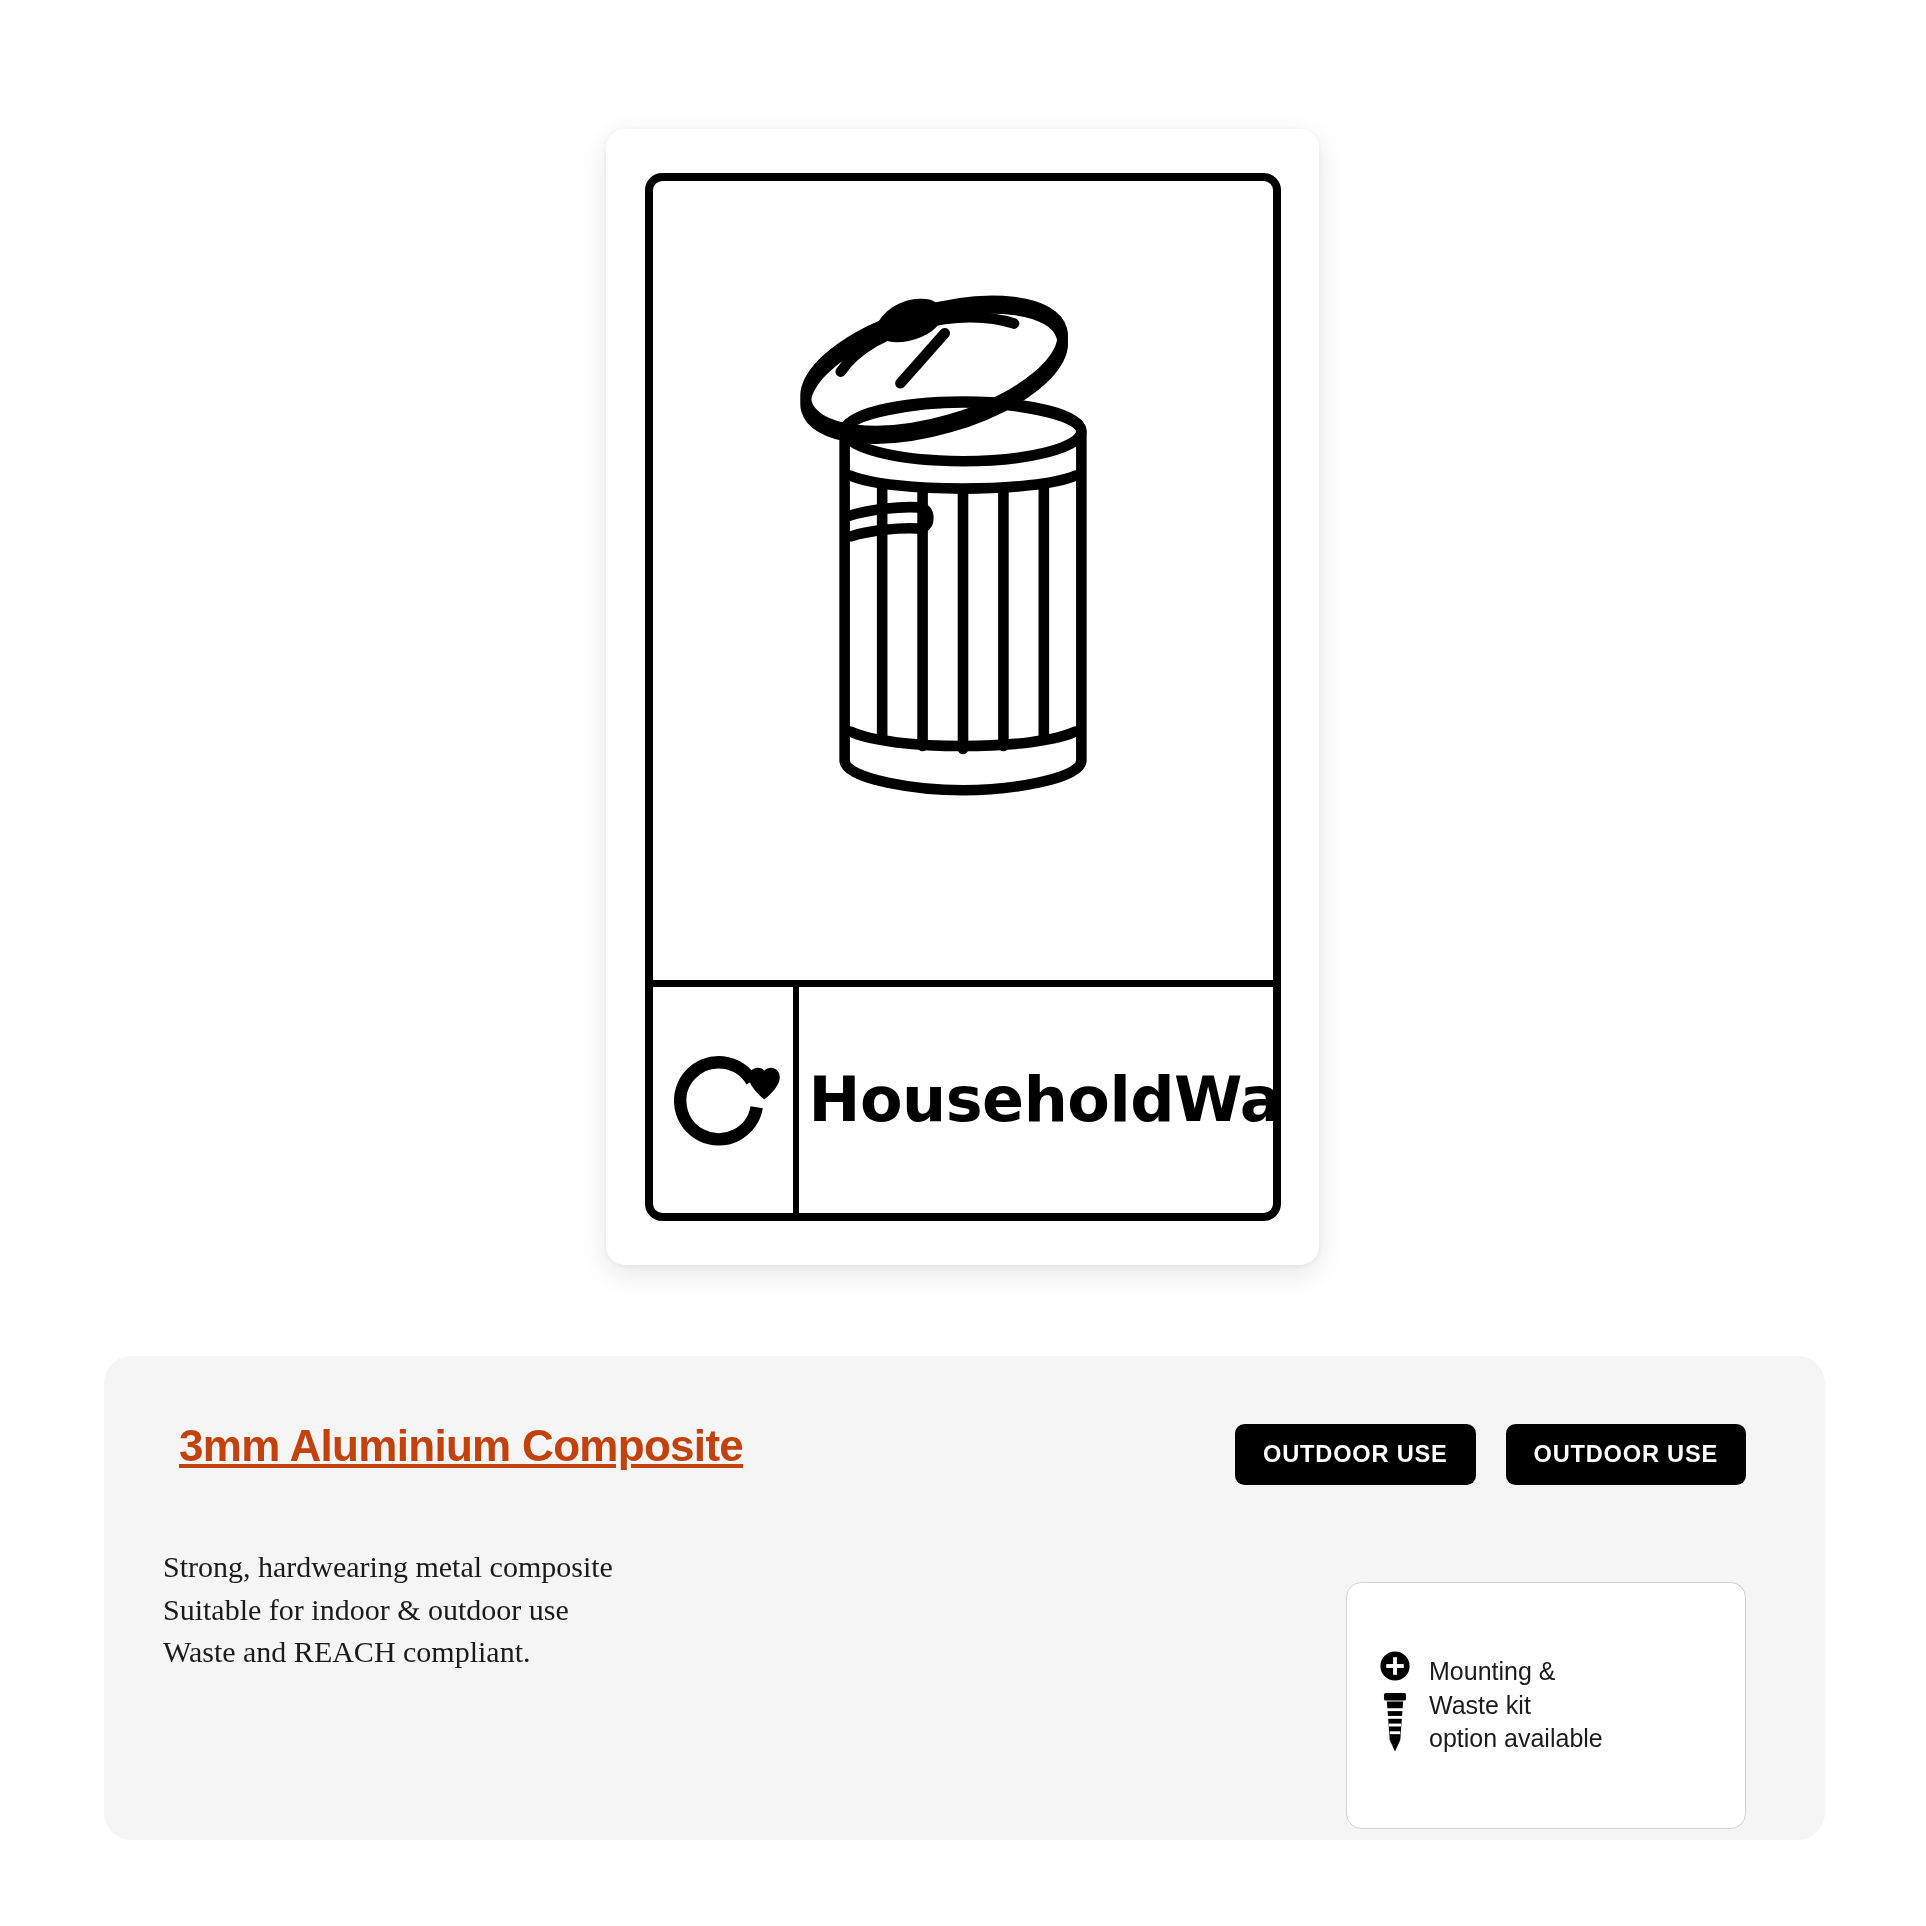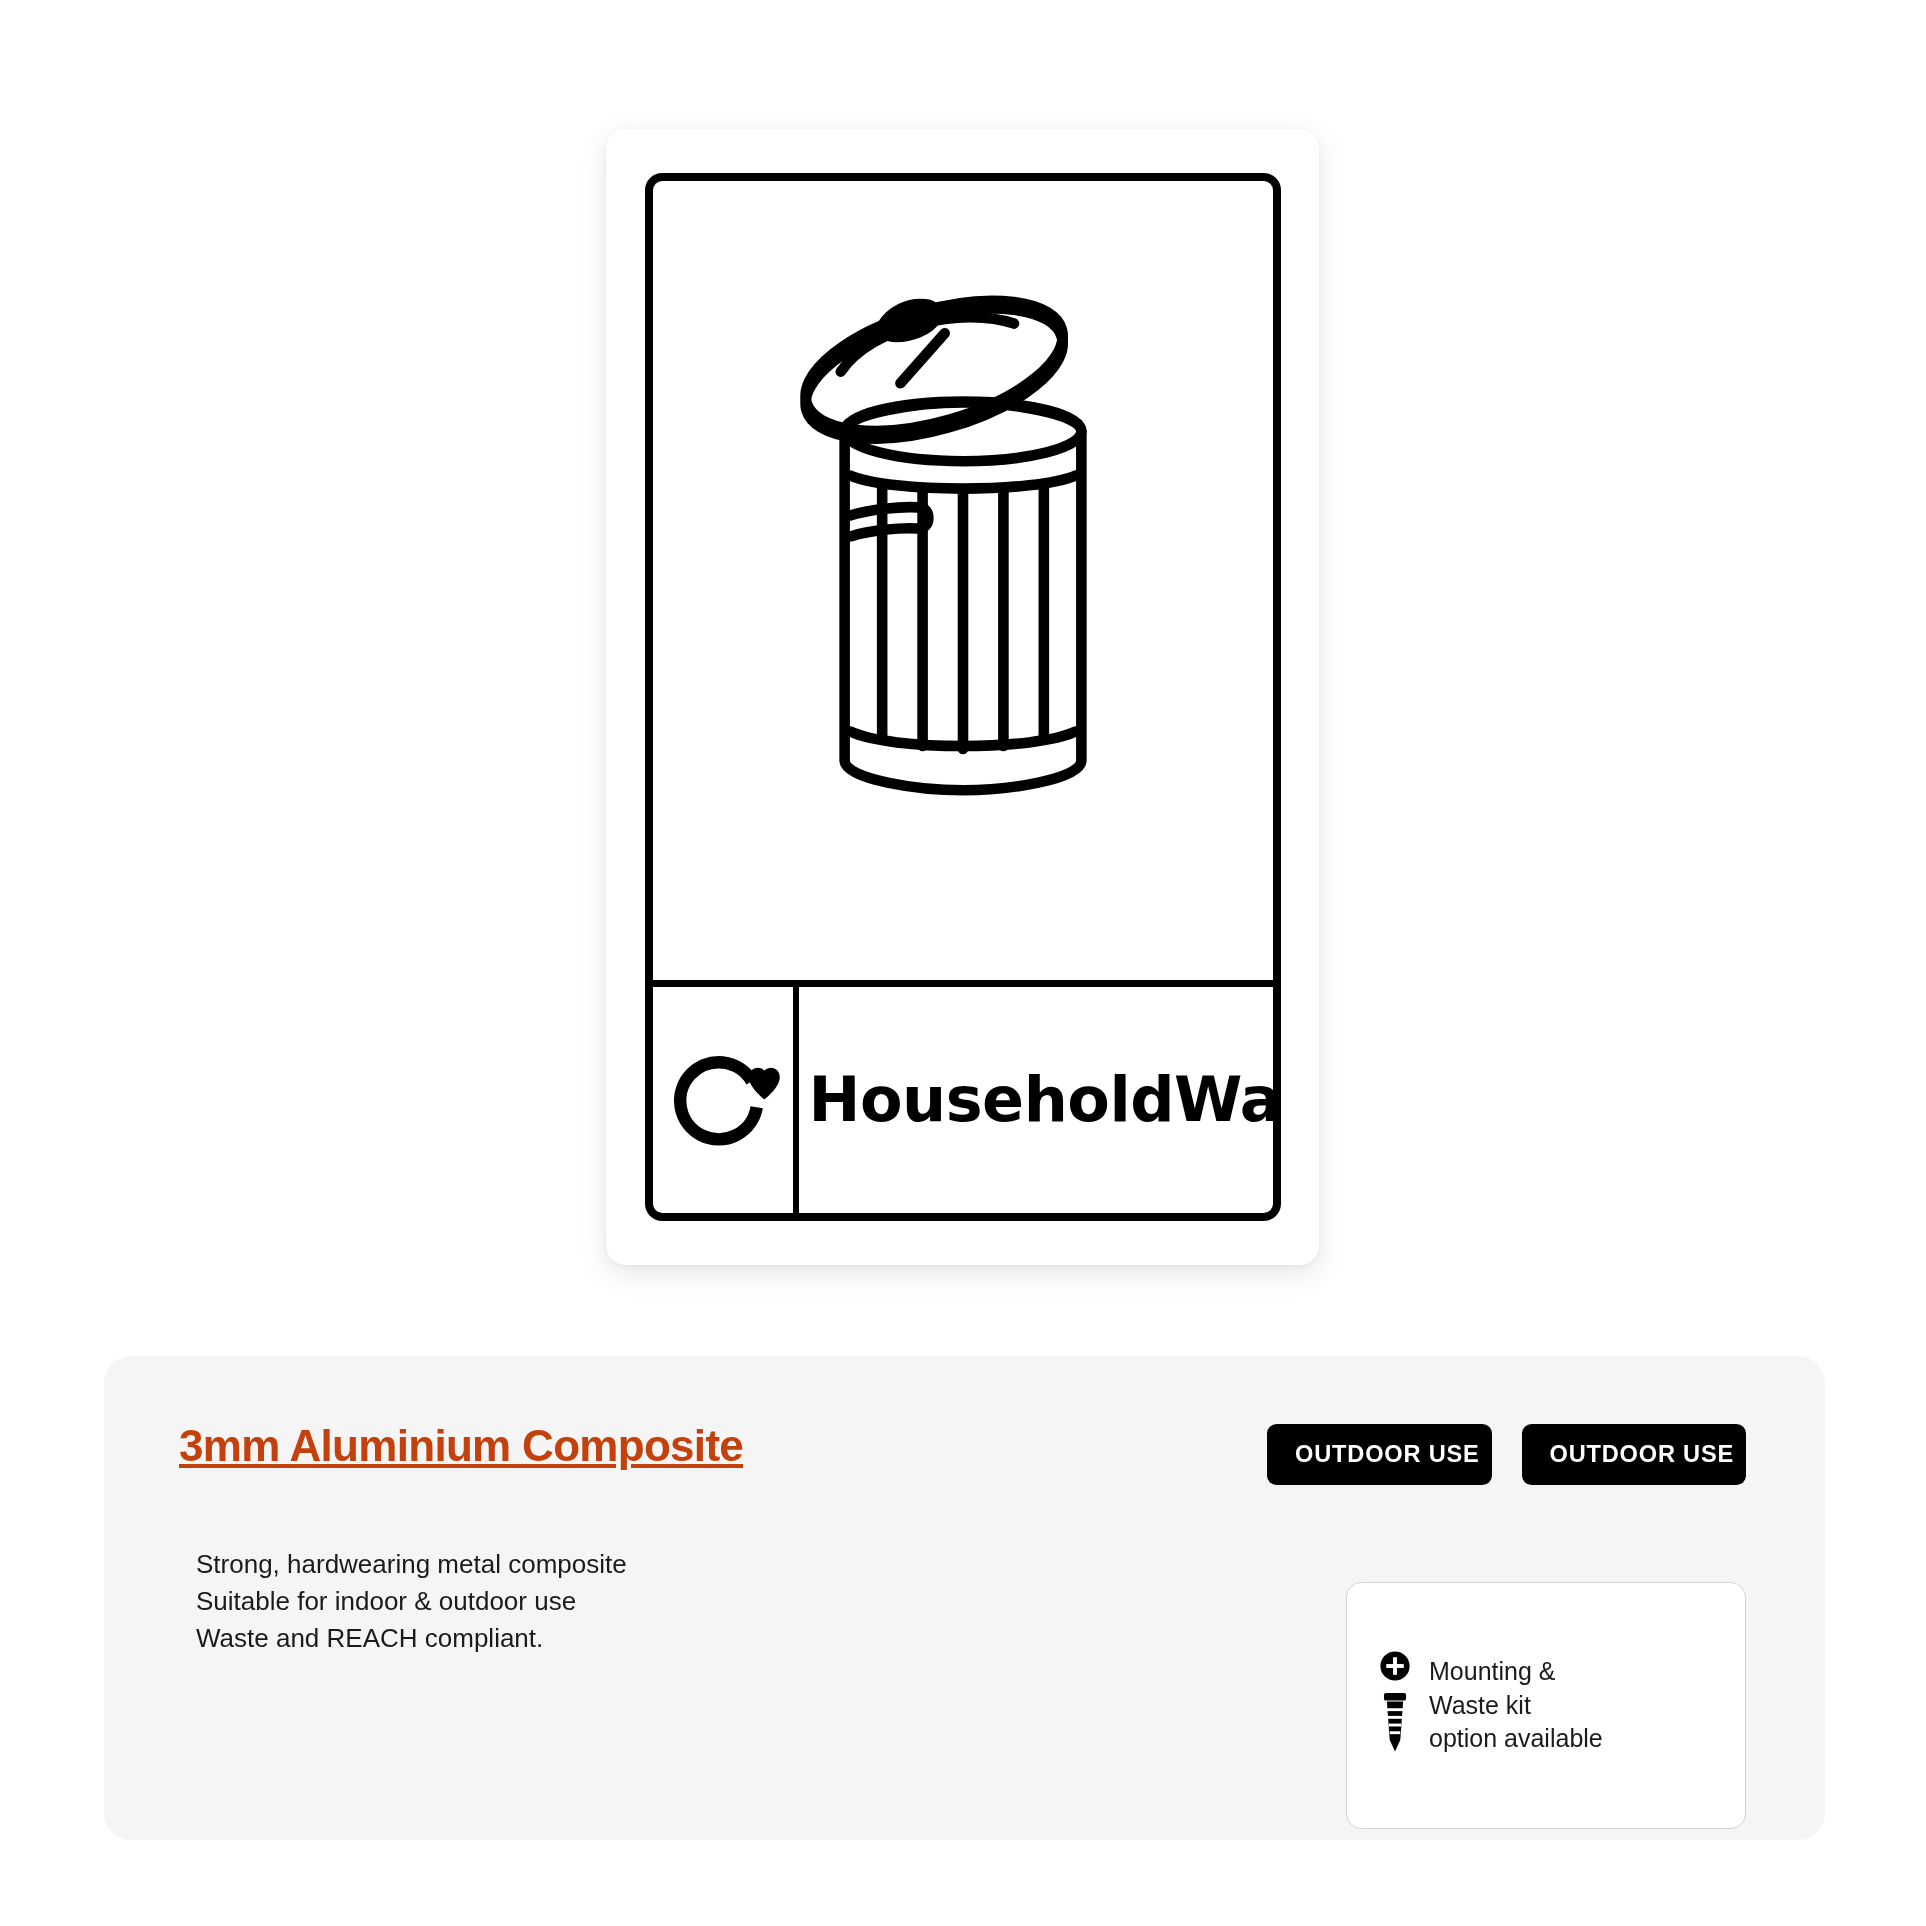--- a/index.html
+++ b/index.html
@@ -111,45 +111,46 @@
     top: 65px;
     font-size: 44px;
     font-weight: bold;
     letter-spacing: -0.7px;
     color: #c2410c;
     white-space: nowrap;
     text-decoration: underline;
   }
   .info-features {
     position: absolute;
-    left: 92px;
+    left: 59px;
     top: 190px;
-    font-size: 26px;
+    font-size: 30px;
     line-height: 1.42;
     color: #1b1b1b;
+    font-family: Liberation Serif, serif;
   }
   .info-features div {
     white-space: nowrap;
   }
 
   .badges {
     position: absolute;
     right: 79px;
     top: 68px;
     display: flex;
     gap: 30px;
   }
   .badge {
     background: #000000;
     color: #ffffff;
     border-radius: 9.6px;
     font-size: 23.6px;
     font-weight: bold;
     letter-spacing: 0.8px;
-    padding: 17px 12px 17px 28px;
+    padding: 17px 28px 17px 28px;
     white-space: nowrap;
   }
 
   .fixing-box {
     position: absolute;
     right: 79px;
     top: 226px;
     width: 400px;
     height: 247px;
     border: 1.9px solid #d2d2d2;

